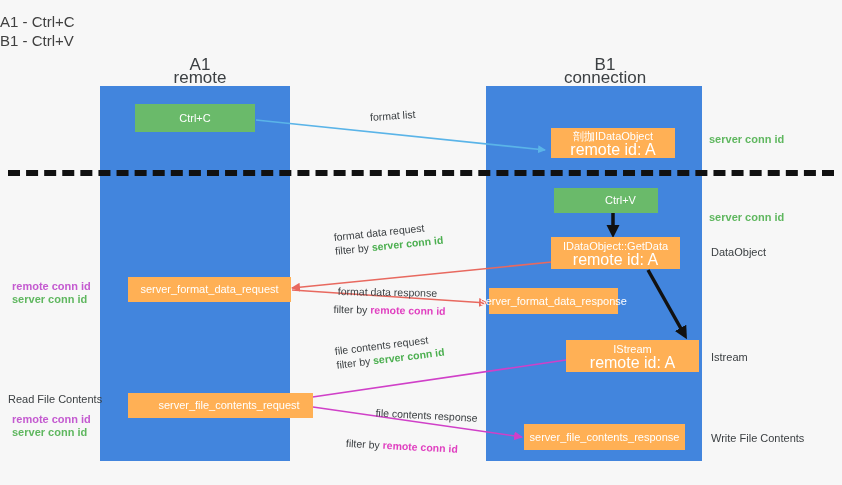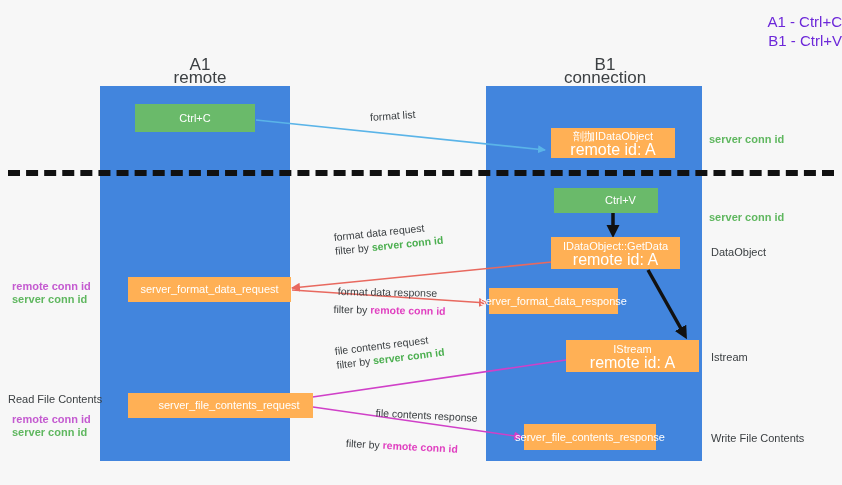--- a/index.html
+++ b/index.html
@@ -7,22 +7,22 @@
     width:842px;height:485px;position:relative;overflow:hidden;
     background:#f7f7f7;
     font-family:"Liberation Sans","DejaVu Sans",sans-serif;
     color:#3c4043;
   }
   #canvas{position:absolute;inset:0;}
   .abs{position:absolute;}
 
   
   .title{
-    left:0;right:0;top:12px;text-align:right;
-    font-size:15px;line-height:19px;color:#6d28d9;
+    left:0;right:8px;top:12px;text-align:left;
+    font-size:15px;line-height:19px;color:#404040;
   }
 
   
   .lane-head{
     text-align:center;font-size:17px;line-height:13px;color:#3c4043;
   }
 
   
   .lane{
     background:#4285dd;
@@ -145,21 +145,21 @@
 
   <div class="abs box orange" style="left:566px;top:340px;width:133px;height:32px;">
     <div>IStream</div>
     <div class="l2">remote id: A</div>
   </div>
 
   <div class="abs box orange" style="left:489px;top:288px;width:129px;height:26px;">
     <div>server_format_data_response</div>
   </div>
 
-  <div class="abs box orange" style="left:524px;top:424px;width:132px;height:26px;">
+  <div class="abs box orange" style="left:524px;top:424px;width:161px;height:26px;">
     <div>server_file_contents_response</div>
   </div>
 
   <div class="abs edge-label" style="left:370px;top:110px;transform:rotate(-4deg);transform-origin:left center;">
     <span>format list</span>
   </div>
 
   <div class="abs" style="left:333px;top:230px;transform:rotate(-6deg);transform-origin:left top;">
     <div class="edge-label">format data request</div>
     <div class="edge-label">

